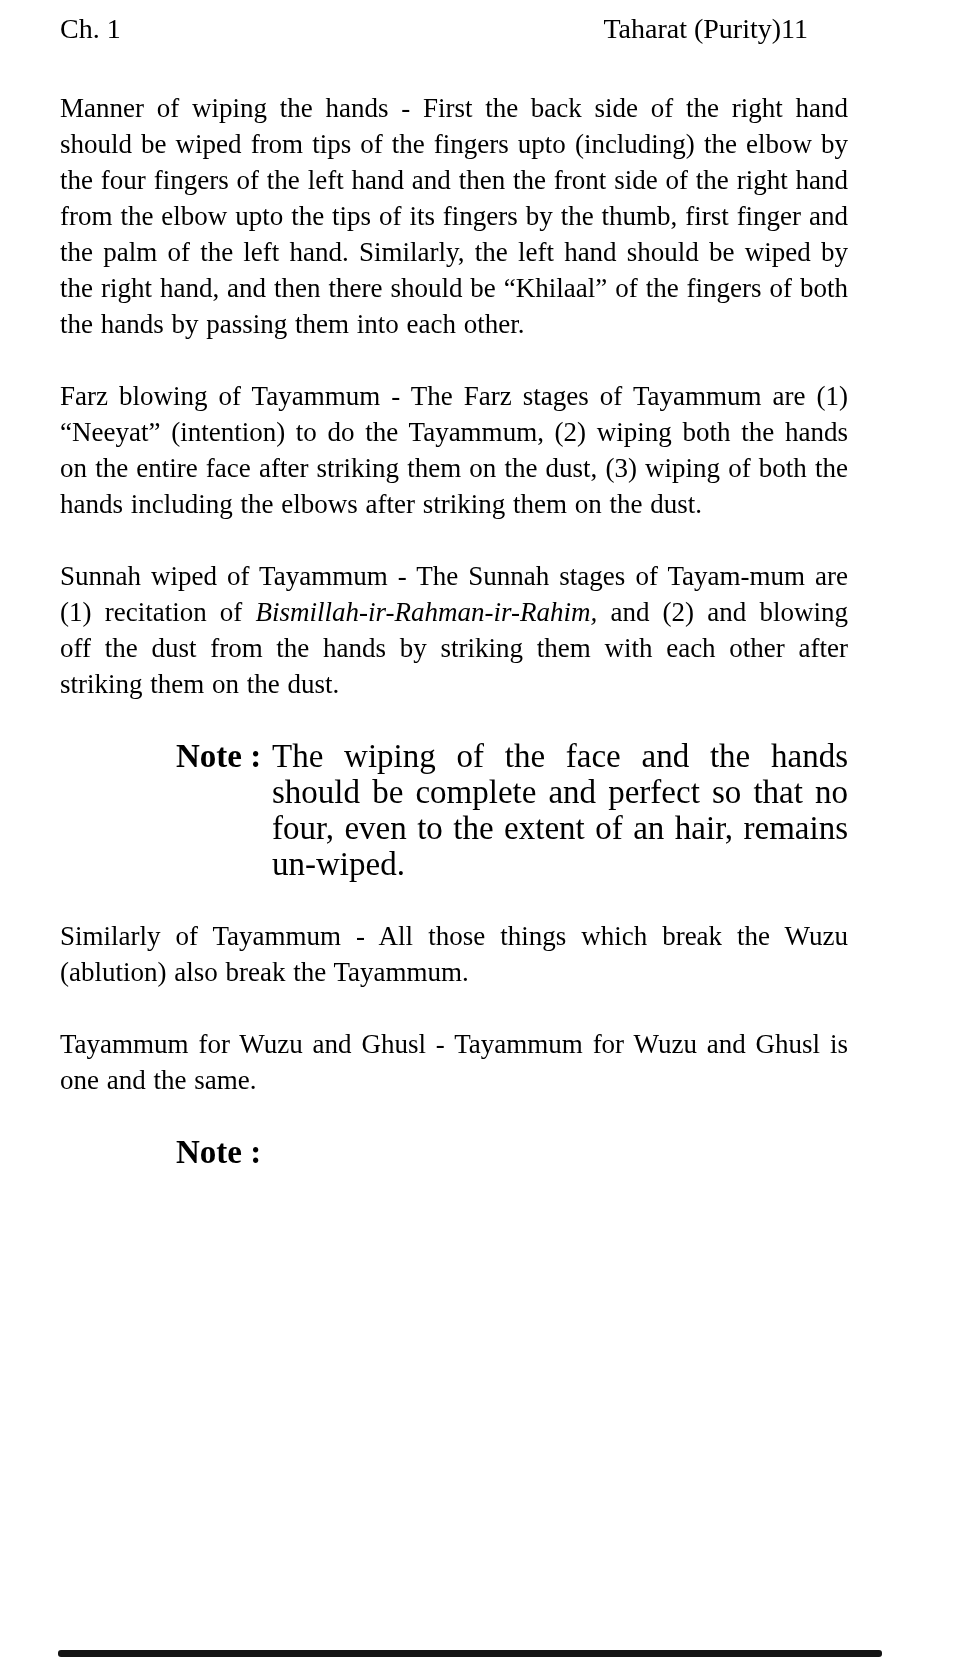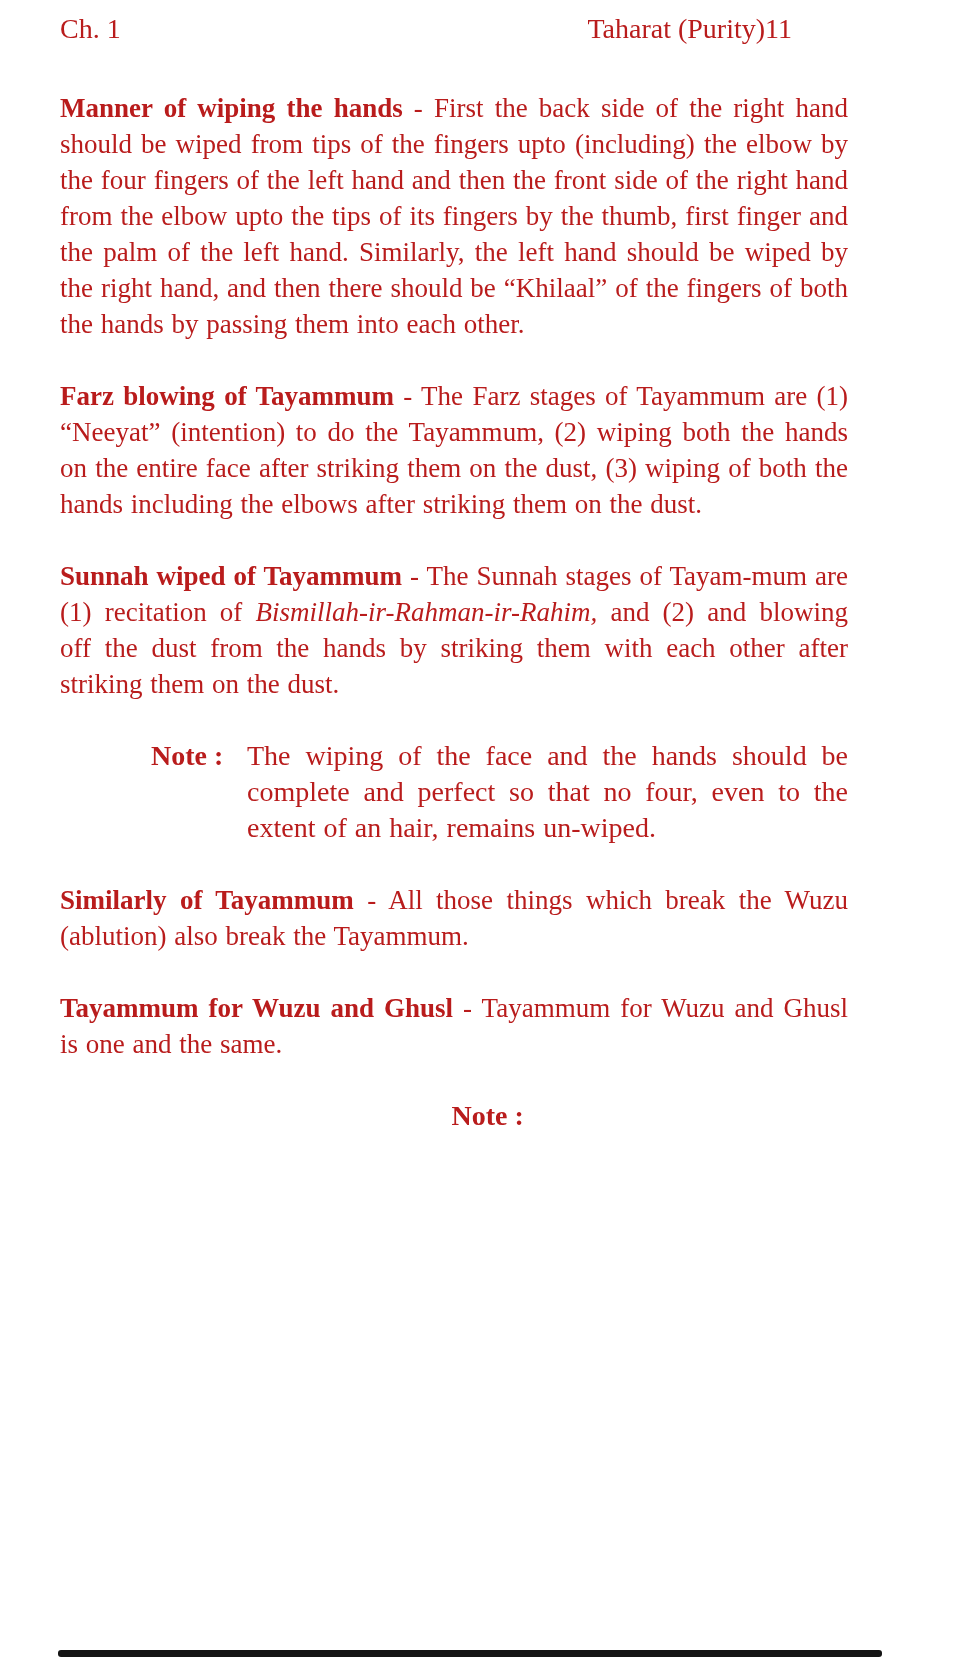--- a/index.html
+++ b/index.html
@@ -9,50 +9,49 @@
   }
   .page {
     position: relative;
     width: 960px;
     height: 1660px;
     margin: 0 auto;
     background: #ffffff;
     box-sizing: border-box;
     padding: 12px 112px 0 60px;
     font-family: "Liberation Serif", "DejaVu Serif", serif;
-    color: #b91c1c;
+    color: #000000;
     overflow: hidden;
   }
   .page-header {
     display: flex;
     align-items: baseline;
     font-size: 28px;
     line-height: 34px;
     margin-bottom: 44px;
   }
   .page-header .chapter { flex: 0 0 auto; }
   .page-header .title   { flex: 1 1 auto; text-align: right; }
-  .page-header .pageno  { flex: 0 0 auto; margin-right: 56px; }
+  .page-header .pageno  { flex: 0 0 auto; margin-right: 40px; }
 
   .para {
     font-size: 27px;
     line-height: 36px;
     text-align: justify;
     margin: 0 0 36px 0;
     word-spacing: 1px;
   }
-  .para b { font-weight: bold; }
+  .para b { font-weight: normal; }
   .para i { font-style: italic; }
 
   .note {
     display: flex;
-    margin: 0 0 36px 91px;
-    font-size: 28px;
+    margin: 0 0 36px 116px;
+    font-size: 33px;
     line-height: 36px;
-    justify-content: center;
   }
   .note .note-label {
     flex: 0 0 96px;
     font-weight: bold;
     white-space: nowrap;
   }
   .note .note-body {
     flex: 1 1 auto;
     text-align: justify;
     word-spacing: 1px;

